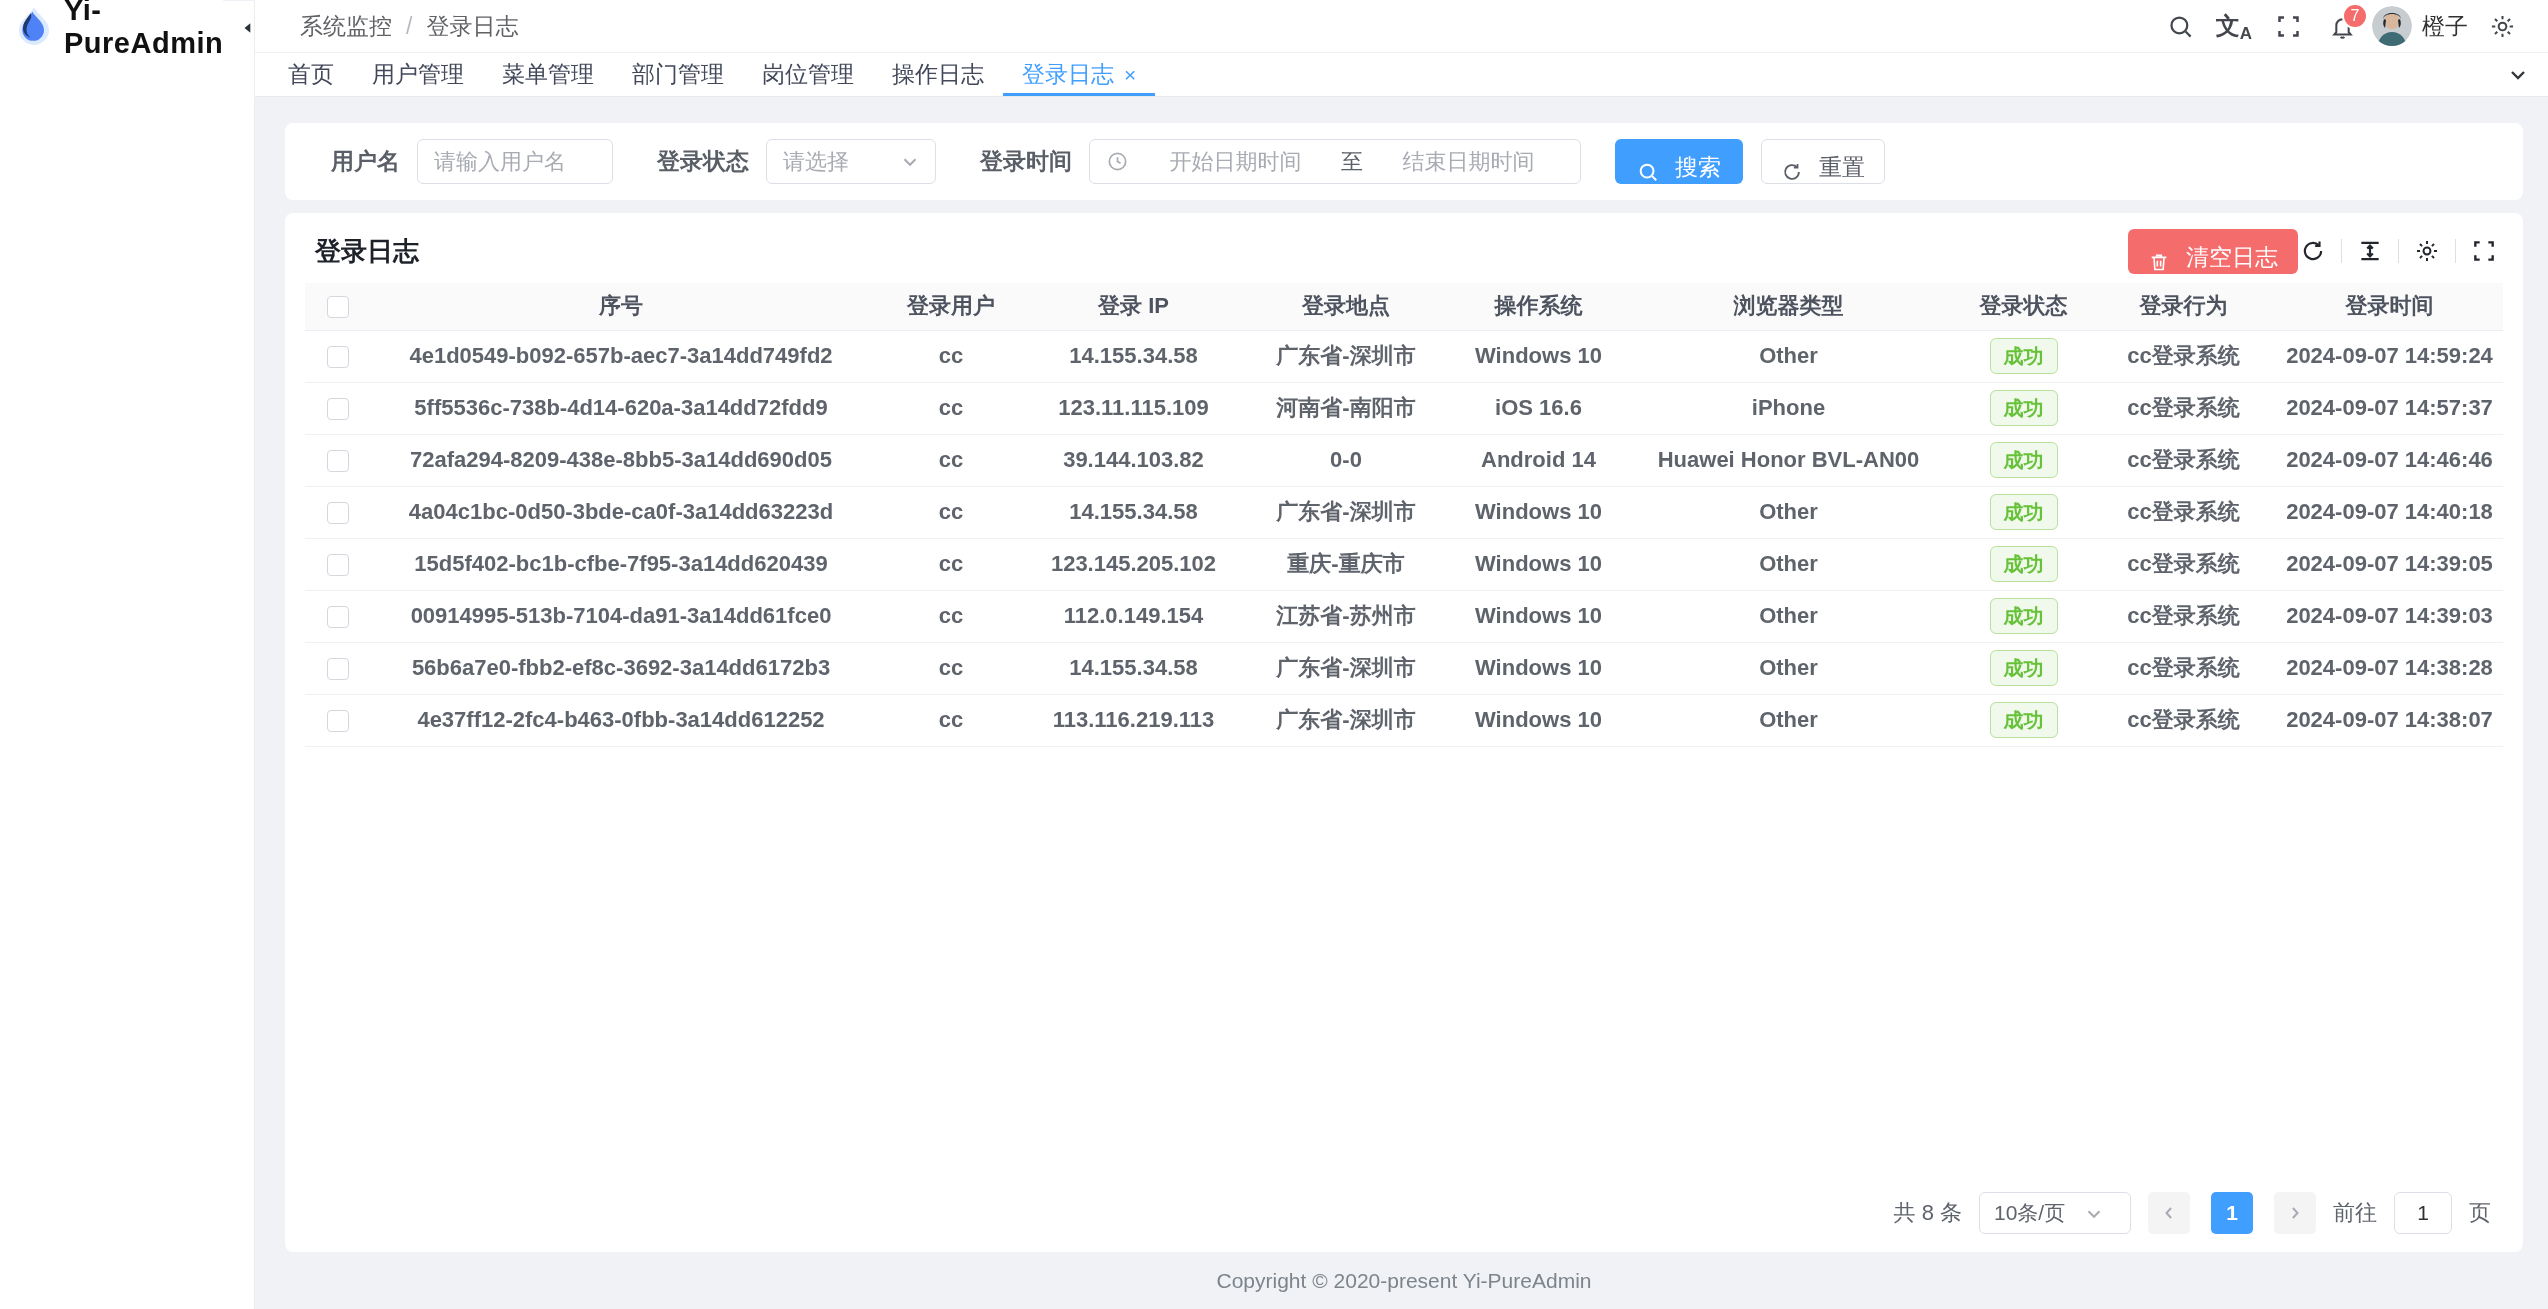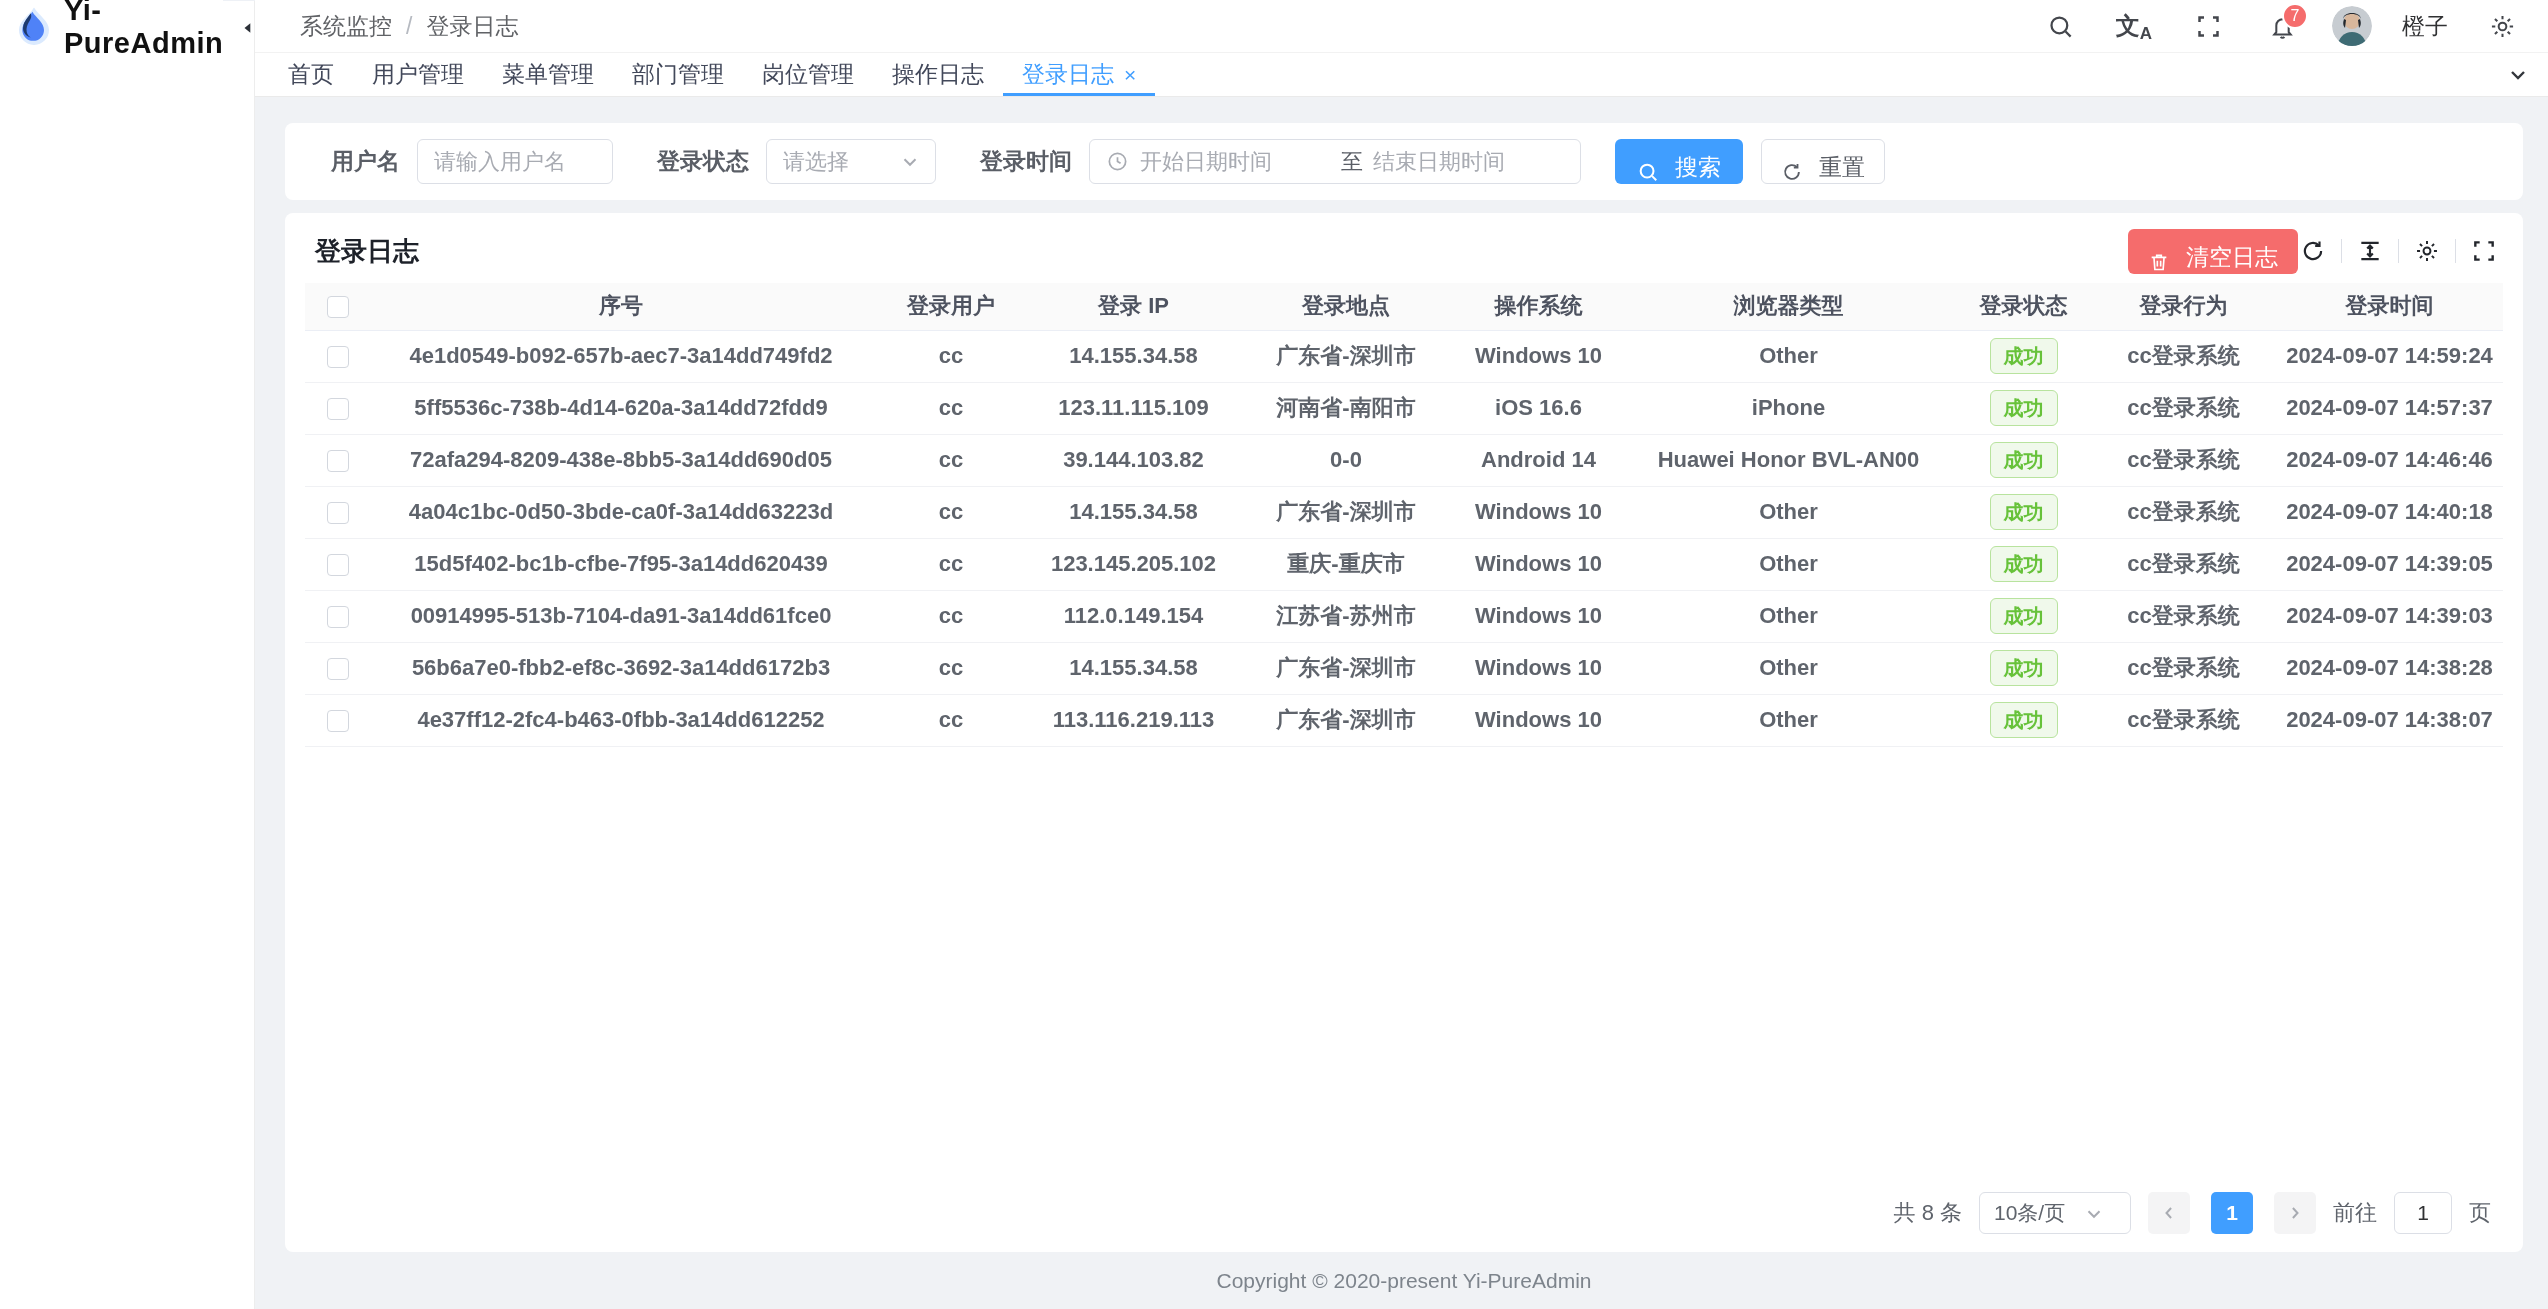--- a/index.html
+++ b/index.html
@@ -28,21 +28,21 @@
   .sidebar-bottom { height:56px; border-top:1px solid #eef1f6; display:flex; align-items:center; padding-left:18px; }
   .collapse-ic { width:30px; height:30px; color:#2c3038; cursor:pointer; }
   .collapse-ic svg { width:28px; height:28px; }
 
   
   .main { flex:1; display:flex; flex-direction:column; height:100%; min-width:0; }
 
   .topbar { height:53px; background:#fff; display:flex; align-items:center; padding:0 22px 0 45px; border-bottom:1px solid #f2f2f2; }
   .breadcrumb { display:flex; align-items:center; gap:14px; font-size:23px; color:#606266; }
   .bc-sep { color:#b6bac1; }
-  .topbar-right { margin-left:auto; display:flex; align-items:center; gap:26px; }
+  .topbar-right { margin-left:auto; display:flex; align-items:center; gap:6px; }
   .tb-ic { width:48px; height:48px; display:flex; align-items:center; justify-content:center; color:#43464c; cursor:pointer; position:relative; }
   .tb-ic svg { width:27px; height:27px; }
   .trans { font-size:24px; font-weight:bold; color:#43464c; position:relative; line-height:1; }
   .trans i { font-style:normal; font-size:17px; position:relative; top:5px; }
   .badge { position:absolute; top:1px; right:-2px; min-width:26px; height:26px; border-radius:13px; background:#f56c6c; color:#fff; font-size:16px; display:flex; align-items:center; justify-content:center; padding:0 6px; border:2px solid #fff; }
   .avatar { width:40px; height:40px; border-radius:50%; overflow:hidden; display:block; }
   .tb-user { font-size:23px; color:#303133; margin:0 4px; }
 
   .tabbar { height:44px; background:#fff; display:flex; align-items:stretch; border-bottom:1px solid #eaeaea; padding-left:14px; }
   .tab { display:flex; align-items:center; padding:0 19px; font-size:23px; color:#42485a; position:relative; cursor:pointer; white-space:nowrap; }
@@ -60,21 +60,21 @@
   .form-label { font-size:23px; font-weight:bold; color:#5a5e66; margin-right:17px; white-space:nowrap; }
   .text-input { width:196px; height:45px; border:1px solid #dcdfe6; border-radius:6px; display:flex; align-items:center; padding:16px 16px; background:#fff; }
   .text-input input { border:none; outline:none; width:100%; font-size:22px; color:#303133; font-family:inherit; background:transparent; }
   .text-input input::placeholder { color:#a8abb2; }
   .select-box { width:170px; height:45px; border:1px solid #dcdfe6; border-radius:6px; display:flex; align-items:center; padding:0 14px 0 16px; font-size:22px; color:#a8abb2; background:#fff; cursor:pointer; }
   .select-box .chev { margin-left:auto; color:#a8abb2; width:22px; height:22px; }
   .chev svg { width:22px; height:22px; }
   .date-range { width:492px; height:45px; border:1px solid #dcdfe6; border-radius:6px; display:flex; align-items:center; padding:0 16px; background:#fff; font-size:22px; cursor:pointer; }
   .dr-icon { width:24px; height:24px; color:#a8abb2; margin-right:10px; }
   .dr-icon svg { width:23px; height:23px; }
-  .dr-ph { flex:1; color:#a8abb2; }
+  .dr-ph { flex:1; text-align:center; color:#a8abb2; }
   .dr-sep { color:#5a5e66; padding:0 10px; }
   .btn { height:45px; border-radius:6px; display:inline-flex; align-items:flex-end; justify-content:center; font-size:23px; cursor:pointer; border:1px solid transparent; gap:16px; font-family:inherit; white-space:nowrap; }
   .btn svg { width:22px; height:22px; }
   .btn-primary { background:#409eff; color:#fff; padding:0 21px; }
   .btn-plain { background:#fff; color:#5a5e66; border-color:#dcdfe6; padding:0 19px; margin-left:18px; }
   .btn-danger { background:#f56c6c; color:#fff; padding:0 19px; }
 
   
   .table-card { background:#fff; border-radius:8px; height:1039px; padding:0 20px; display:flex; flex-direction:column; }
   .card-header { height:70px; display:flex; align-items:center; padding:6px 4px 0 10px; }

